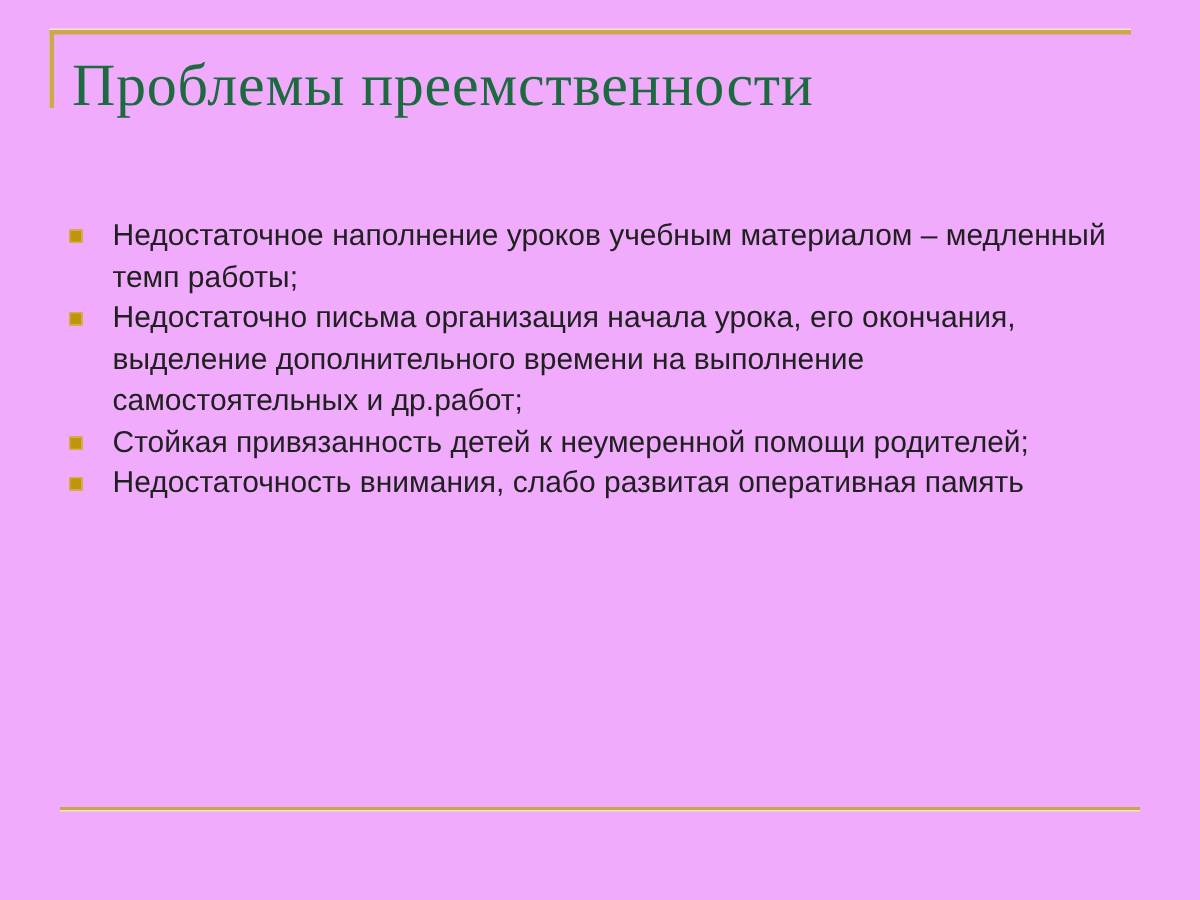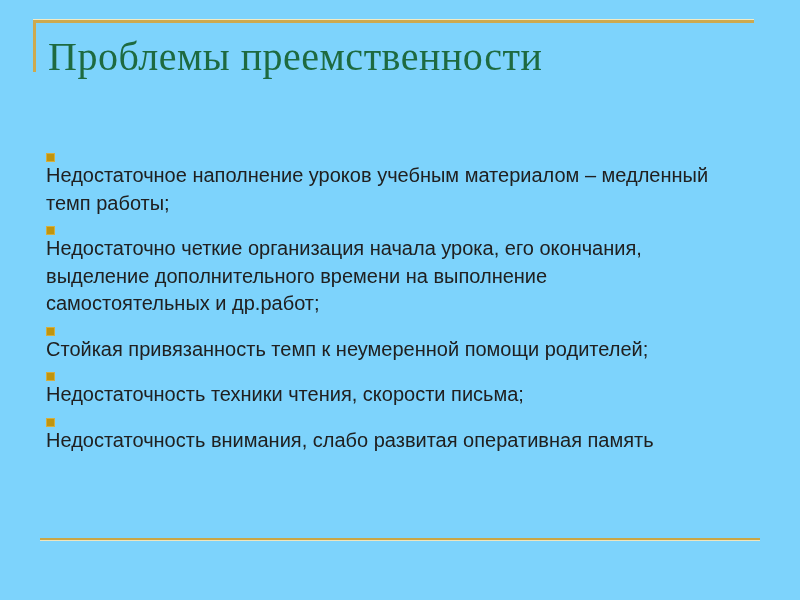--- a/index.html
+++ b/index.html
@@ -6,21 +6,21 @@
   html, body { width: 800px; height: 600px; }
   body {
     font-family: "Liberation Sans", sans-serif;
     background: #ffffff;
     overflow: hidden;
   }
   .slide {
     position: relative;
     width: 800px;
     height: 600px;
-    background: #7dd3fc;
+    background: #f0abfc;
   }
   
   .top-rule {
     position: absolute;
     left: 33px;
     top: 20px;
     width: 721px;
     height: 52px;
     border-top: 3px solid #CDA94E;
     border-left: 3px solid #CDA94E;
@@ -51,21 +51,20 @@
   ul.bullet-list {
     position: absolute;
     left: 46px;
     top: 144px;
     width: 700px;
     list-style: none;
   }
   ul.bullet-list li {
     display: flex;
     align-items: flex-start;
-    flex-direction: column;
   }
   .bullet-square {
     flex: 0 0 auto;
     width: 9px;
     height: 9px;
     margin-top: 9px;
     margin-right: 20px;
     background: #C0950E;
     border: 1px solid #D4AE3E;
   }
@@ -89,34 +88,30 @@
 
   <ul class="bullet-list">
 
       <li>
         <span class="bullet-square"></span>
         <span class="bullet-text">Недостаточное наполнение уроков учебным материалом – медленный темп работы;</span>
       </li>
 
       <li>
         <span class="bullet-square"></span>
-        <span class="bullet-text">Недостаточно четкие организация начала урока, его окончания, выделение дополнительного времени на выполнение самостоятельных и др.работ;</span>
+        <span class="bullet-text">Недостаточно письма организация начала урока, его окончания, выделение дополнительного времени на выполнение самостоятельных и др.работ;</span>
       </li>
 
 
       <li>
         <span class="bullet-square"></span>
-        <span class="bullet-text">Стойкая привязанность темп к неумеренной помощи родителей;</span>
+        <span class="bullet-text">Стойкая привязанность детей к неумеренной помощи родителей;</span>
       </li>
 
 
-      <li>
-        <span class="bullet-square"></span>
-        <span class="bullet-text">Недостаточность техники чтения, скорости письма;</span>
-      </li>
 
       <li>
         <span class="bullet-square"></span>
         <span class="bullet-text">Недостаточность внимания, слабо развитая оперативная память</span>
       </li>
     </ul>
 
   <div class="bottom-rule"></div>
 
 </div>

